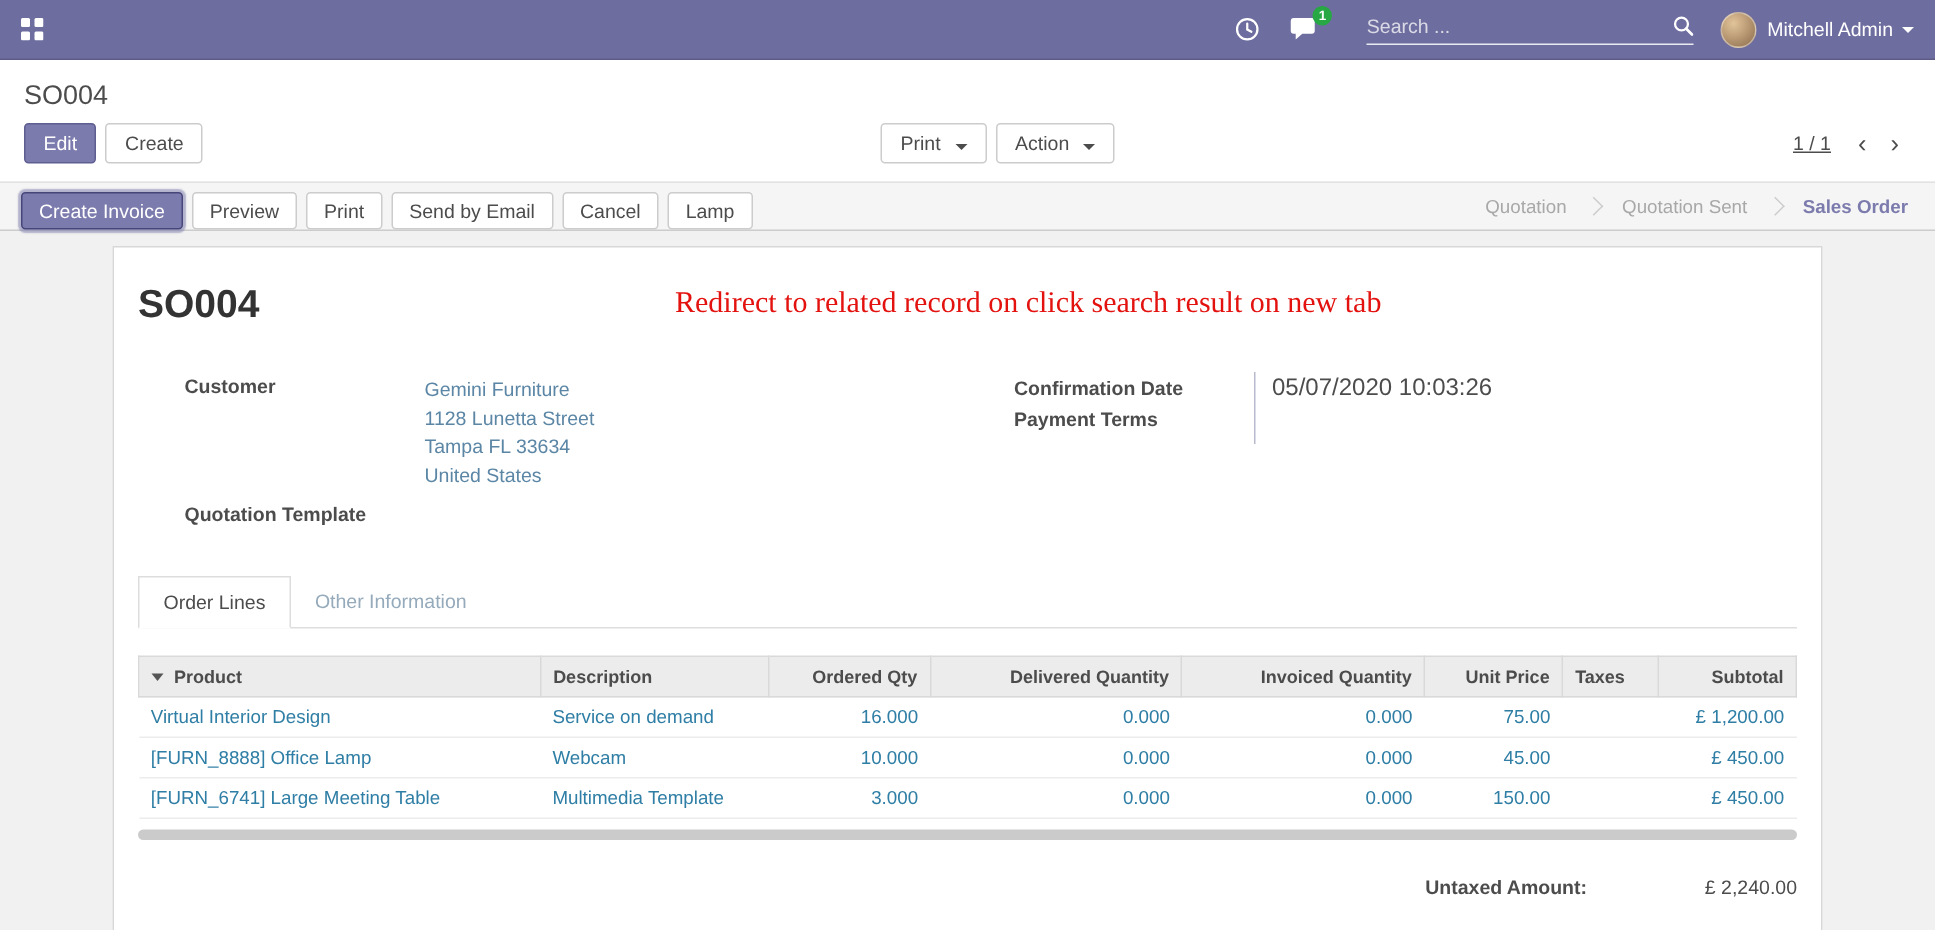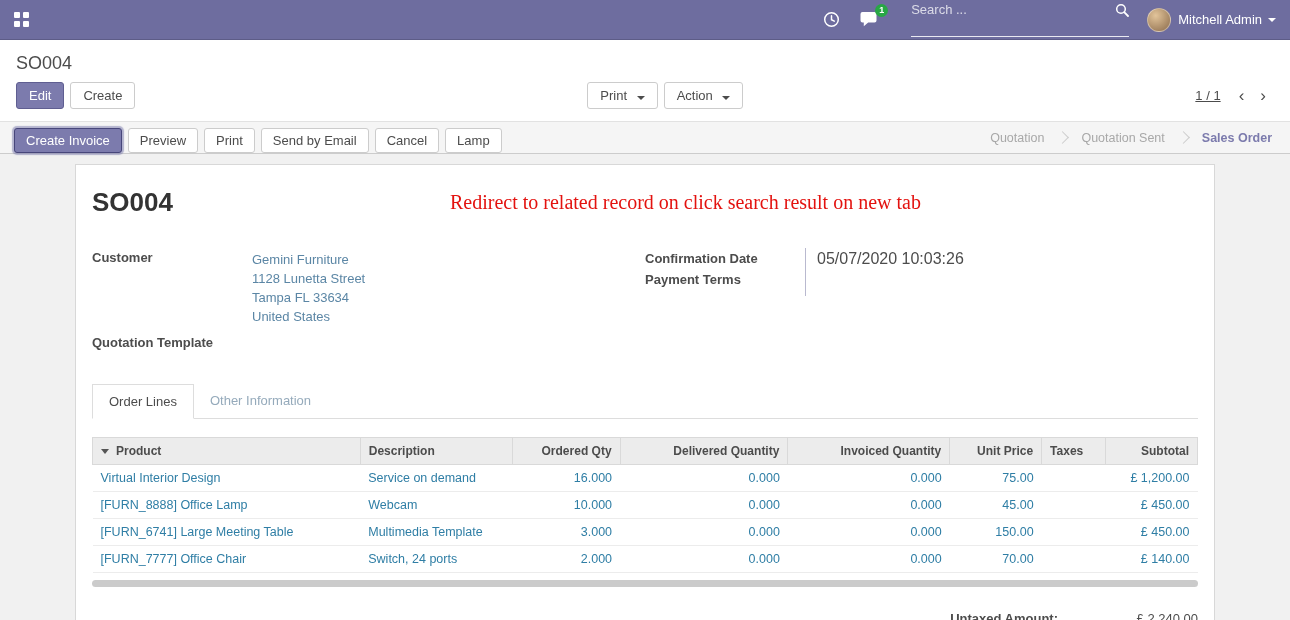--- a/index.html
+++ b/index.html
@@ -8,21 +8,21 @@
 
   
   .navbar { height: 40px; background: var(--navbar-bg); display: flex; align-items: center;
             padding: 0 14px; color: #fff; border-bottom: 1px solid rgba(0,0,0,0.15); }
   .apps-btn { display: inline-flex; cursor: pointer; }
   .nav-spacer { flex: 1; }
   .systray-item { display: inline-flex; align-items: center; margin: 0 10px; cursor: pointer; position: relative; }
   .badge { position: absolute; top: -7px; right: -9px; background: var(--badge); color: #fff;
            font-size: 9px; line-height: 1; padding: 2px 4px; border-radius: 8px; font-weight: bold; }
   .search-box { width: 218px; margin: 0 18px 0 22px; display: flex; align-items: center;
-                border-bottom: 1px solid rgba(255,255,255,0.85); padding-bottom: 19px; }
+                border-bottom: 1px solid rgba(255,255,255,0.85); padding-bottom: 4px; }
   .search-box input { flex: 1; background: transparent; border: none; outline: none; color: #fff; font-size: 13px; }
   .search-box input::placeholder { color: rgba(255,255,255,0.75); }
   .user-menu { display: flex; align-items: center; cursor: pointer; }
   .avatar { width: 24px; height: 24px; border-radius: 50%; margin-right: 7px;
             background: radial-gradient(circle at 35% 30%, #e2c49a, #8a6a4a); border: 1px solid rgba(255,255,255,0.4); }
   .user-name { font-size: 13px; }
   .caret { display: inline-block; width: 0; height: 0; border-top: 4px solid currentColor;
            border-left: 4px solid transparent; border-right: 4px solid transparent; margin-left: 6px; }
 
   
@@ -56,21 +56,21 @@
   
   .content { padding-top: 10px; }
   .sheet { width: 1140px; margin: 0 auto; background: #fff; border: 1px solid #d8d8d8;
            padding: 22px 16px 16px; min-height: 480px; }
   .title-row { display: flex; align-items: flex-start; }
   .sheet-title { font-size: 26px; font-weight: bold; color: #333; }
   .annotation { flex: 1; text-align: center; font-family: "Liberation Serif", serif;
                 color: var(--annotation); font-size: 20px; padding-top: 4px; }
 
   .fields { display: flex; margin-top: 30px; }
-  .fgroup { width: 50%; }
+  .fgroup { width: 50%; margin-left: 31px; }
   .frow { display: flex; font-size: 13px; }
   .flabel { width: 160px; flex: 0 0 160px; font-weight: bold; color: #4c4c4c; padding: 2px 0; }
   .fvalue { padding: 2px 0; color: #4c4c4c; }
   .addr-line { color: var(--link); line-height: 19px; cursor: pointer; }
   .tmpl-row { margin-top: 5px; }
   .rgroup-vals { border-left: 1px solid #b9b9cf; }
   .rgroup-vals .fvalue { padding-left: 11px; min-height: 24px; }
   .rrow { display: flex; font-size: 13px; }
   .rrow .flabel { padding: 3px 0; }
 
@@ -283,30 +283,20 @@
         <tr>
           <td>[FURN_6741] Large Meeting Table</td>
           <td>Multimedia Template</td>
           <td class="num">3.000</td>
           <td class="num">0.000</td>
           <td class="num">0.000</td>
           <td class="num">150.00</td>
           <td></td>
           <td class="num">£ 450.00</td>
         </tr>
-        <tr>
-          <td>[FURN_7777] Office Chair</td>
-          <td>Switch, 24 ports</td>
-          <td class="num">2.000</td>
-          <td class="num">0.000</td>
-          <td class="num">0.000</td>
-          <td class="num">70.00</td>
-          <td></td>
-          <td class="num">£ 140.00</td>
-        </tr>
       </tbody>
     </table>
 
     <div class="hscroll"></div>
 
     <div class="totals">
       <span class="total-label">Untaxed Amount:</span>
       <span class="total-value">£ 2,240.00</span>
     </div>
 

